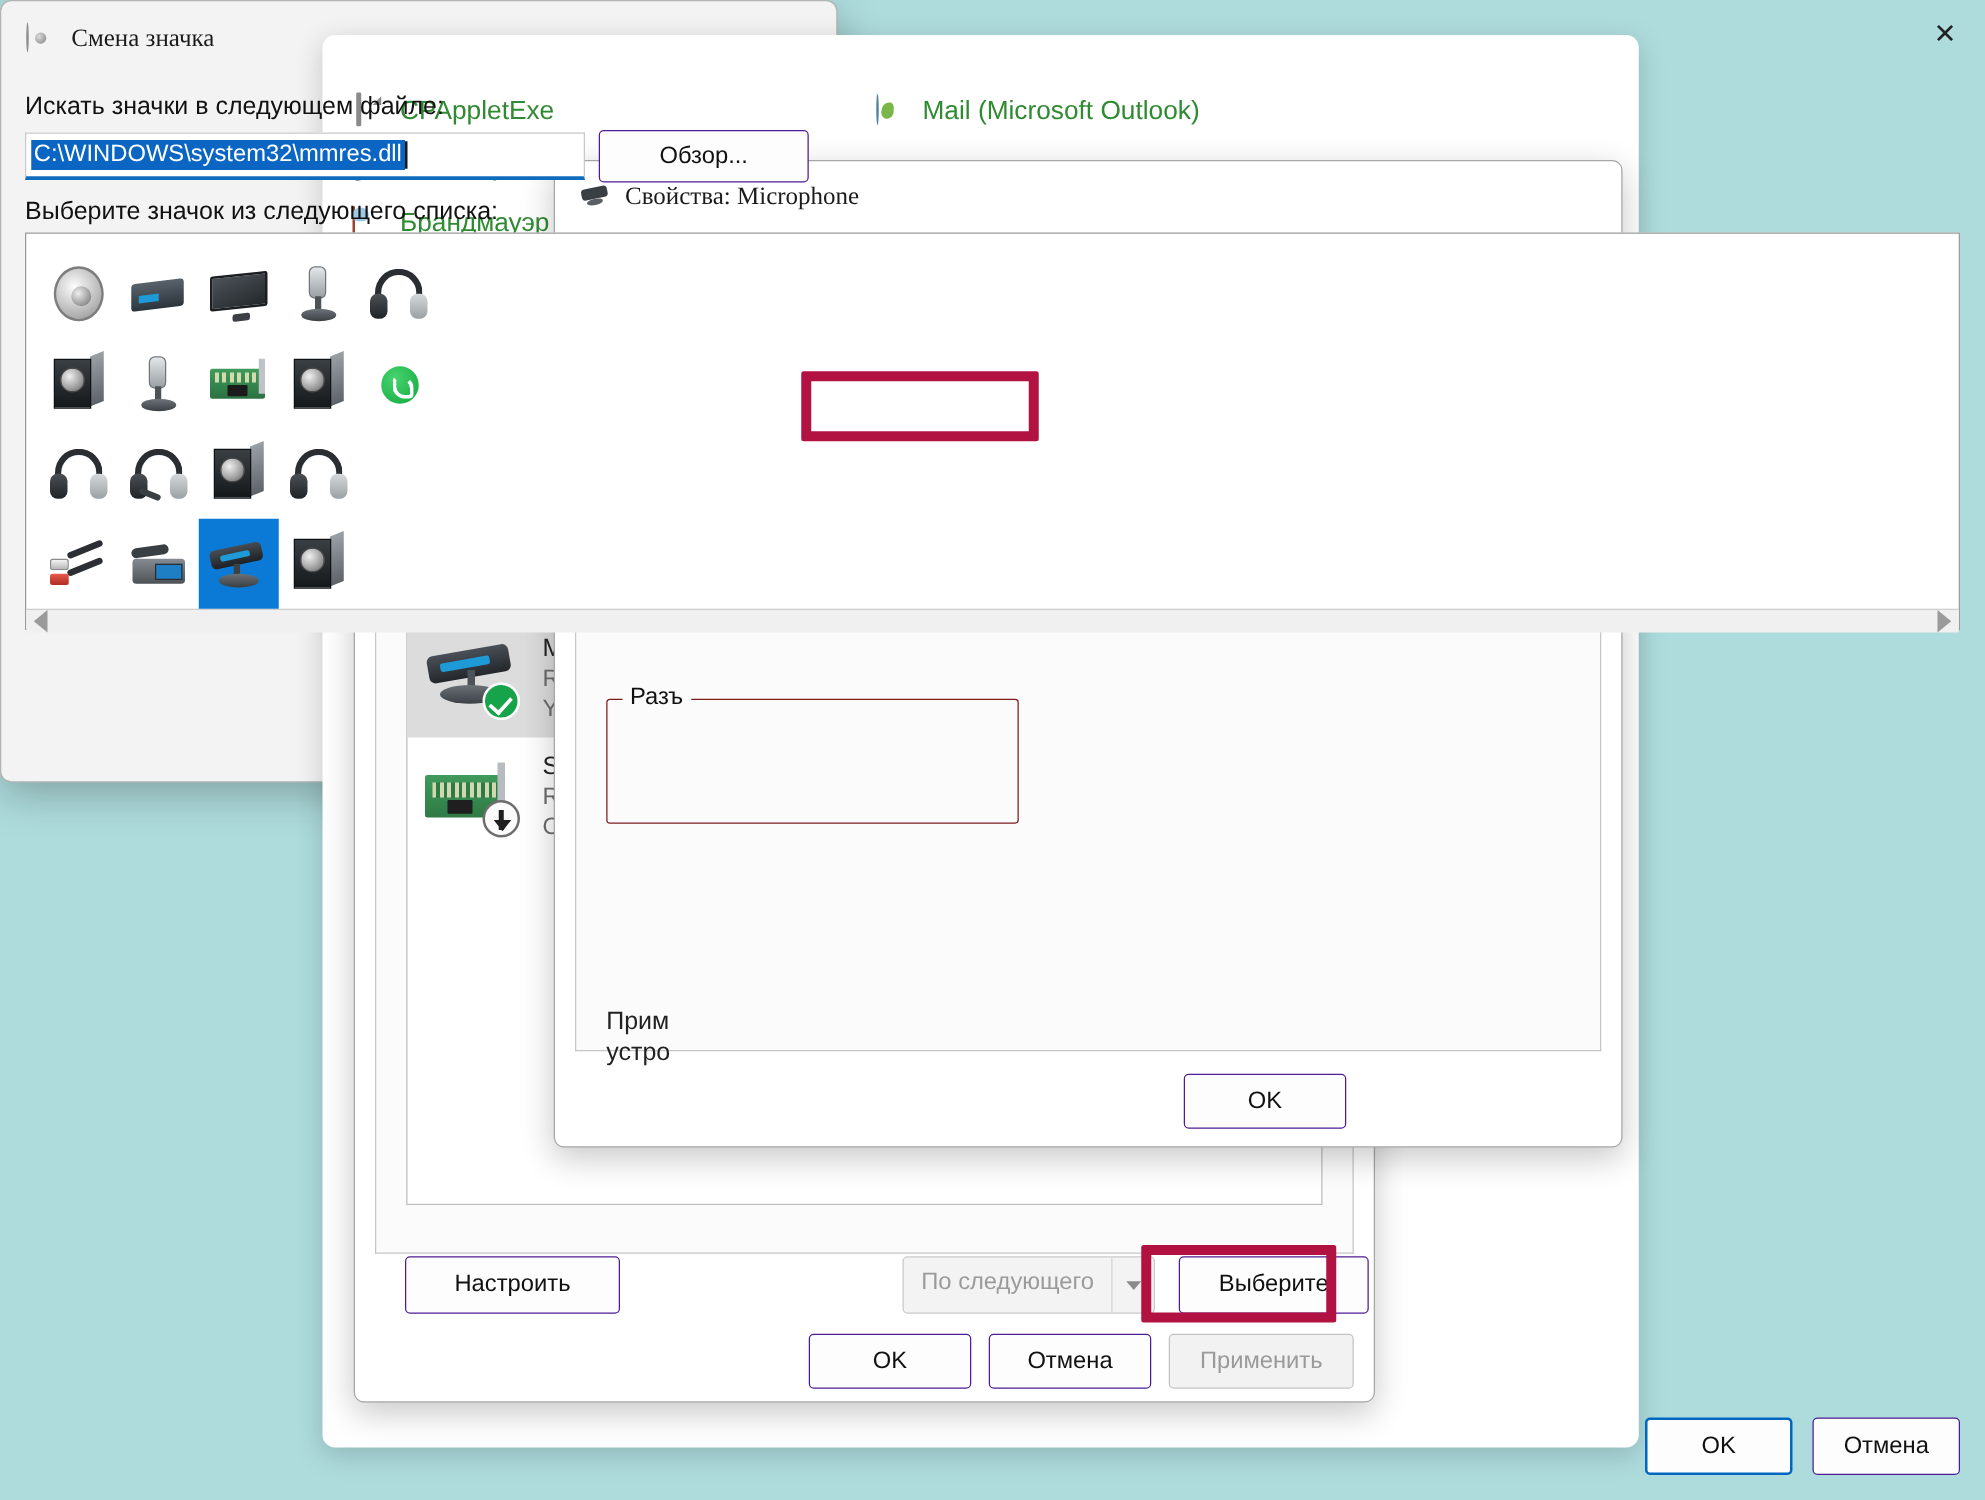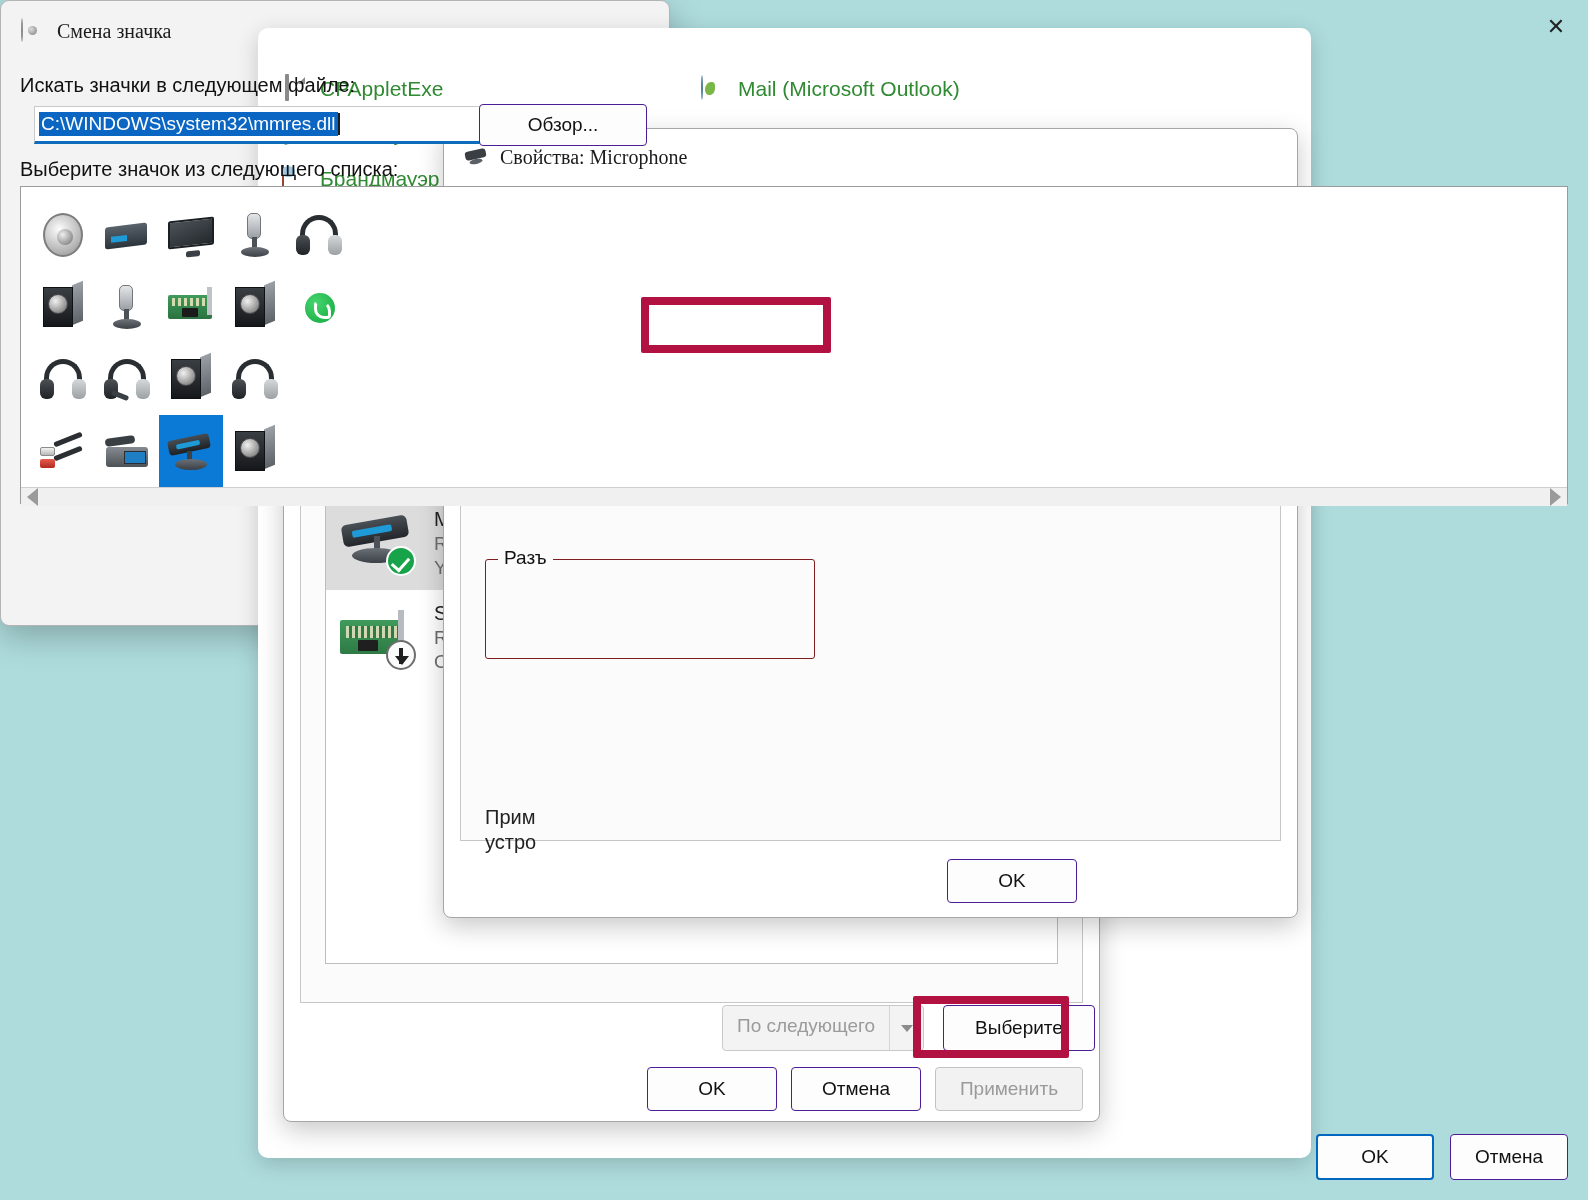--- a/index.html
+++ b/index.html
@@ -328,21 +328,21 @@
     box-shadow: 0 10px 34px rgba(0,0,0,0.26);
   }
   #icon-close {
     position: absolute; right: 10px; top: 10px;
     width: 44px; height: 34px;
     display: flex; align-items: center; justify-content: center;
     font-size: 22px; color: #222;
   }
   #icon-label1 { position: absolute; left: 20px; top: 74px; font-size: 20px; color: #111; }
   #icon-path {
-    position: absolute; left: 34px; top: 106px; width: 448px; height: 38px;
+    position: absolute; left: 20px; top: 106px; width: 448px; height: 38px;
     background: #ffffff;
     border: 1px solid #c9c9c9; border-bottom: 3px solid #0f6cbd;
     display: flex; align-items: center;
     padding: 0 4px;
   }
   #icon-path-text {
     background: #0a66c2; color: #ffffff;
     font-size: 19px; padding: 1px 2px;
     white-space: nowrap;
   }
@@ -590,20 +590,21 @@
         <div class="dev-text">
           <span class="dev-name">St</span>
           <span class="dev-sub">Re</span>
           <span class="dev-sub">O</span>
         </div>
       </div>
     </div>
   </div>
 
   <div id="sound-footer">
+    <button class="wbtn" style="position:absolute; left:24px; top:0; width:172px; height:46px;">Настроить</button>
     <div class="combo" style="position:absolute; left:422px; top:0; height:46px;">
       <span class="combo-label">По следующего</span>
       <span class="combo-arrow"></span>
     </div>
     <button class="wbtn" style="position:absolute; left:643px; top:0; width:152px; height:46px;">Выберите</button>
   </div>
 
   <div id="sound-oktray">
     <button class="wbtn" style="width:130px; height:44px;">OK</button>
     <button class="wbtn" style="width:130px; height:44px;">Отмена</button>

